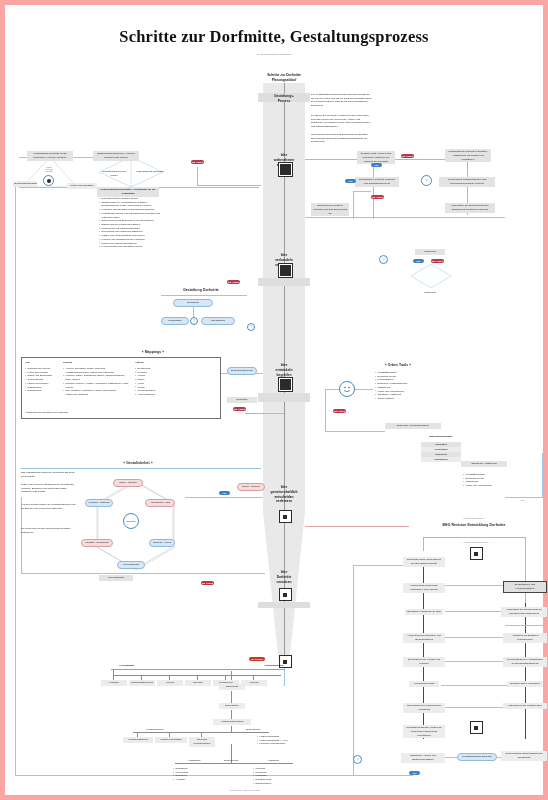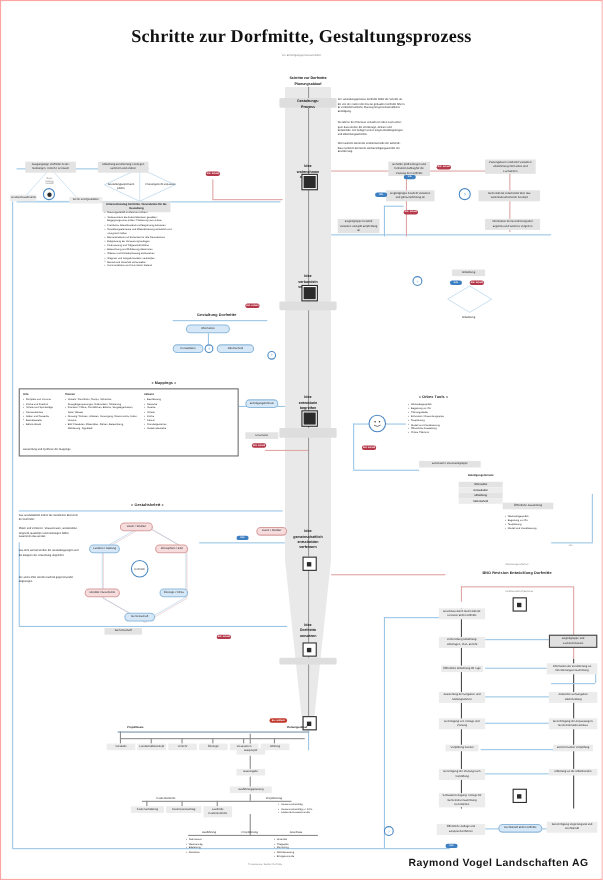--- a/index.html
+++ b/index.html
@@ -1,17 +1,17 @@
 <!DOCTYPE html>
 <html><head>
 <meta charset="utf-8">
 <style>
   html,body{margin:0;padding:0;background:#ffffff;}
   body{width:548px;height:800px;font-family:"Liberation Sans",sans-serif;overflow:hidden;}
-  #page{position:relative;width:548px;height:800px;background:#fff;box-sizing:border-box;border:1px solid #fca5a5;}
+  #page{position:relative;width:548px;height:800px;background:#fff;box-sizing:border-box;border:5px solid #fca5a5;}
   .ttl{position:absolute;left:0;right:0;top:22px;text-align:center;font-family:"Liberation Serif",serif;
        font-weight:bold;font-size:16.5px;color:#111;letter-spacing:.2px;}
   .sub{position:absolute;left:0;right:0;top:48px;text-align:center;font-size:2.4px;color:#777;letter-spacing:.1px;}
   .sig{position:absolute;right:12px;bottom:9px;font-size:9.5px;letter-spacing:.4px;color:#151515;font-weight:bold;}
 
   
   .spine{position:absolute;left:258px;top:78px;width:42px;height:580px;background:#e9e9e9;
          clip-path:polygon(0% 0%,100% 0%,100% 74%,62% 100%,38% 100%,0% 74%);z-index:1;}
   .spine-line{position:absolute;left:278.6px;top:78px;width:1px;height:585px;background:#9a9a9a;z-index:3;}
   .ph{position:absolute;z-index:4;width:62px;margin-left:-31px;text-align:center;font-size:3.3px;
@@ -61,21 +61,20 @@
   .lbl{position:absolute;font-size:2.3px;color:#333;z-index:7;}
   .lbl.sm{font-size:2px;color:#777;}
 </style>
 </head>
 <body>
 
 <div id="page">
 
   <div class="ttl">Schritte zur Dorfmitte, Gestaltungsprozess</div>
   <div class="sub">ein Beteiligungsprozessmodell</div>
-  <div class="sig">Raymond Vogel Landschaften AG</div>
 
   <div class="spine"></div>
   <div class="spine-line"></div>
 
   <div class="ph" style="left:279px;top:68px;white-space:pre-line;">Schritte zur Dorfmitte
 Planungsablauf</div>
 
   <div class="phbg" style="left:279px;top:88px;height:9px;"></div>
   <div class="ph" style="left:279px;top:89px;white-space:pre-line;">Gestaltungs-
 Prozess</div>

